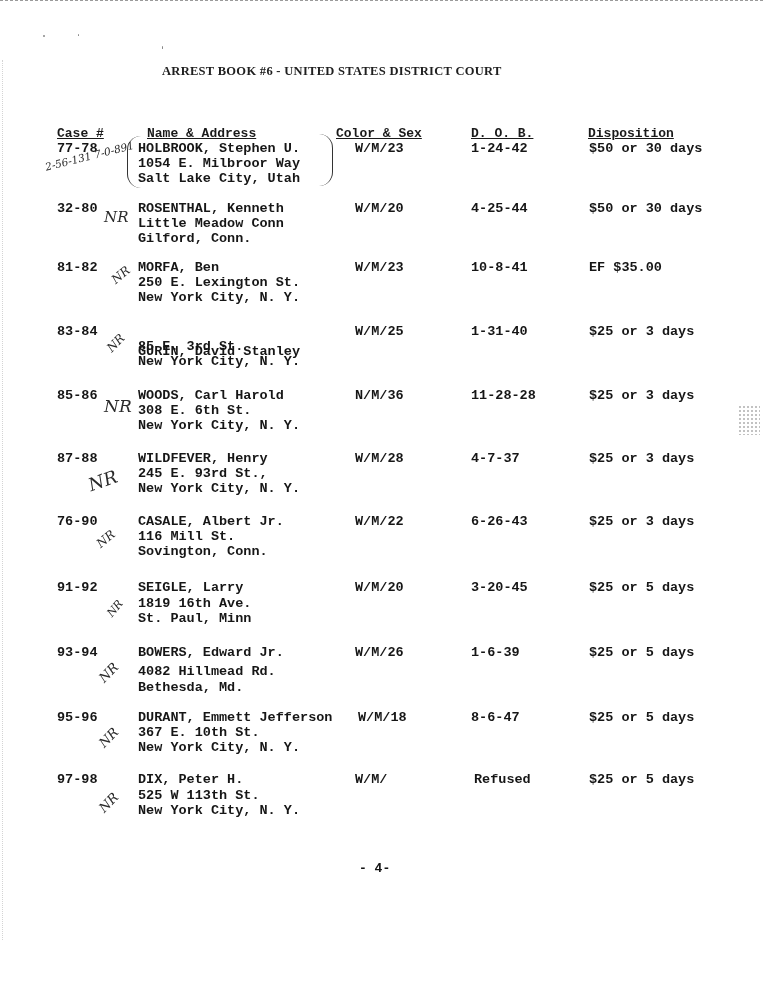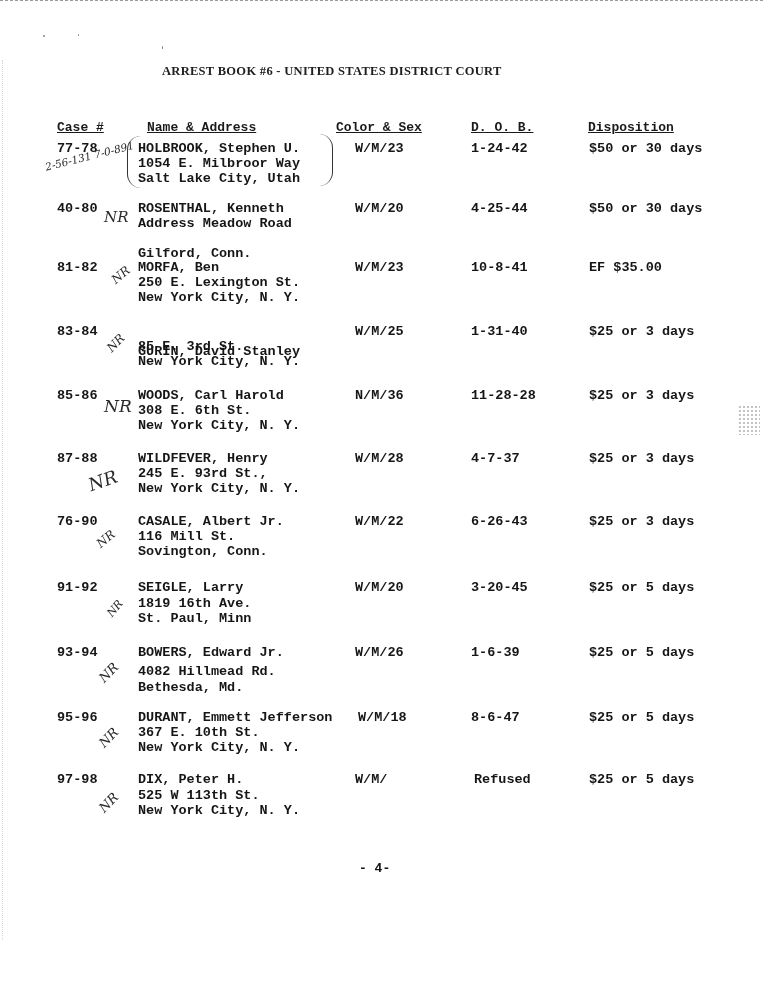--- a/index.html
+++ b/index.html
@@ -16,21 +16,21 @@
     position: absolute; left: 2px; top: 60px; width: 0; height: 880px;
     border-left: 1px dotted #d4d4d4;
   }
   .title {
     position: absolute; left: 162px; top: 64px;
     font-size: 12.5px; font-weight: bold; letter-spacing: 0.3px;
     font-family: "Liberation Serif", "DejaVu Serif", serif;
     color: #202020; white-space: nowrap;
   }
   .hdr {
-    position: absolute; top: 120px; font-size: 13px; font-weight: bold;
+    position: absolute; top: 126px; font-size: 13px; font-weight: bold;
     text-decoration: underline; white-space: nowrap; color: #1a1a1a; text-align: center;
   }
   .cell {
     position: absolute; font-size: 13.5px; font-weight: bold; line-height: 15.5px;
     white-space: pre; color: #161616;
   }
   .hand {
     position: absolute; font-family: "DejaVu Serif", serif; font-style: italic;
     color: #2a2a2a; font-size: 15px; white-space: nowrap;
   }
@@ -73,25 +73,25 @@
 7-0-891</div>
   <div class="cell" style="left:138px;top:141px">HOLBROOK, Stephen U.</div>
   <div class="cell" style="left:138px;top:156px">1054 E. Milbroor Way</div>
   <div class="cell" style="left:138px;top:171px">Salt Lake City, Utah</div>
   <div class="cell" style="left:355px;top:141px">W/M/23</div>
   <div class="cell" style="left:471px;top:141px">1-24-42</div>
   <div class="cell" style="left:589px;top:141px">$50 or 30 days</div>
 </div>
 
 <div>
-  <div class="cell" style="left:57px;top:201px">40-80</div>
+  <div class="cell" style="left:57px;top:201px">32-80</div>
   <div class="hand" style="left:104px;top:208px">NR</div>
   <div class="cell" style="left:138px;top:201px">ROSENTHAL, Kenneth</div>
-  <div class="cell" style="left:138px;top:216px">Address Meadow Road</div>
-  <div class="cell" style="left:138px;top:246px">Gilford, Conn.</div>
+  <div class="cell" style="left:138px;top:216px">Little Meadow Conn</div>
+  <div class="cell" style="left:138px;top:231px">Gilford, Conn.</div>
   <div class="cell" style="left:355px;top:201px">W/M/20</div>
   <div class="cell" style="left:471px;top:201px">4-25-44</div>
   <div class="cell" style="left:589px;top:201px">$50 or 30 days</div>
 </div>
 
 <div>
   <div class="cell" style="left:57px;top:260px">81-82</div>
   <div class="hand" style="left:111px;top:268px;font-size:12px;transform:rotate(-40deg)">NR</div>
   <div class="cell" style="left:138px;top:260px">MORFA, Ben</div>
   <div class="cell" style="left:138px;top:275px">250 E. Lexington St.</div>

